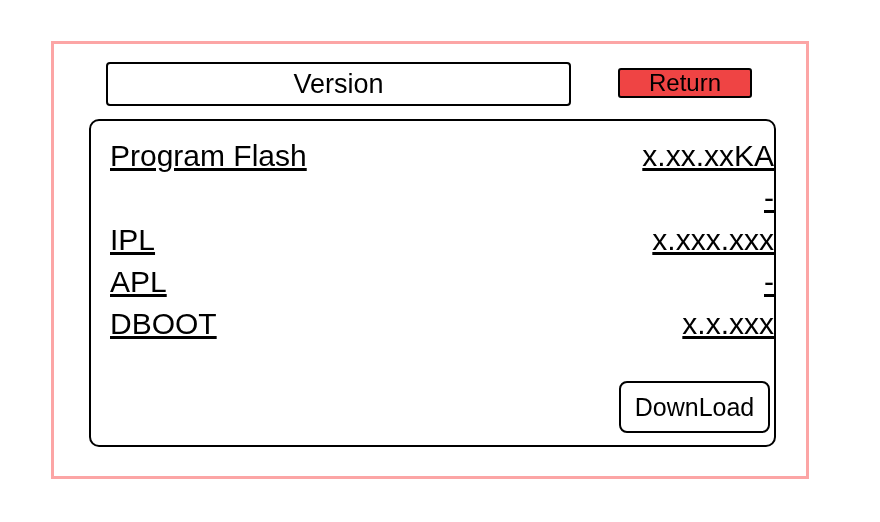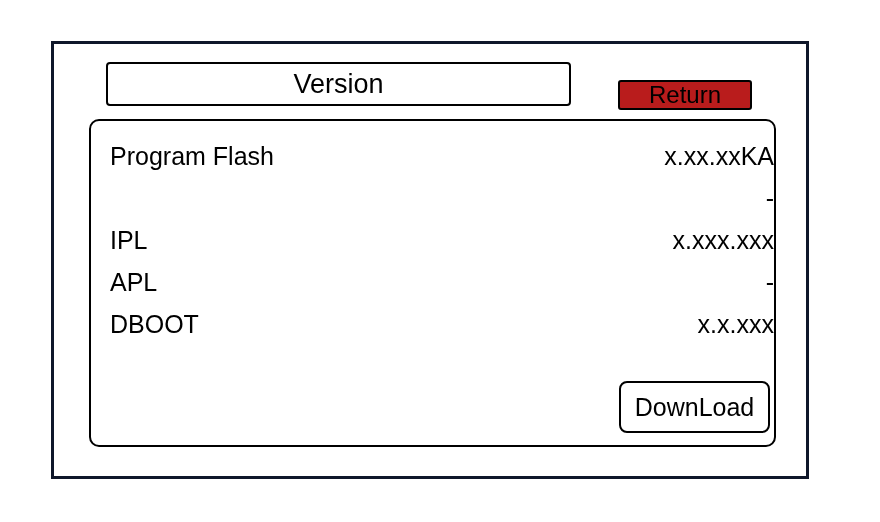--- a/index.html
+++ b/index.html
@@ -15,21 +15,21 @@
     color: #000000;
   }
   * { box-sizing: border-box; }
 
   .screen {
     position: absolute;
     left: 51px;
     top: 41px;
     width: 758px;
     height: 438px;
-    border: 3px solid #0f172a;
+    border: 3px solid #fca5a5;
     background: #ffffff;
   }
 
   .version-title {
     position: absolute;
     left: 52px;
     top: 18px;
     width: 465px;
     height: 44px;
     border: 2px solid #000000;
@@ -46,42 +46,42 @@
     left: 564px;
     top: 24px;
     width: 134px;
     height: 30px;
     border: 2px solid #000000;
     border-radius: 3px;
     display: flex;
     align-items: center;
     justify-content: center;
     font-size: 24px;
-    background: #b91c1c;
+    background: #ef4444;
     cursor: pointer;
-    margin-top: 12px;
   }
 
   .content-box {
     position: absolute;
     left: 35px;
     top: 75px;
     width: 687px;
     height: 328px;
     border: 2px solid #000000;
     border-radius: 10px;
     background: #ffffff;
     padding: 14px 0 0 19px;
   }
 
   .row {
     height: 42px;
     display: flex;
     align-items: center;
-    font-size: 25px;
+    font-size: 30px;
+    text-decoration: underline;
   }
 
   .row .label {
     width: 268px;
     flex: 0 0 268px;
   }
 
   .row .value {
     flex: 1;
     text-align: right;

